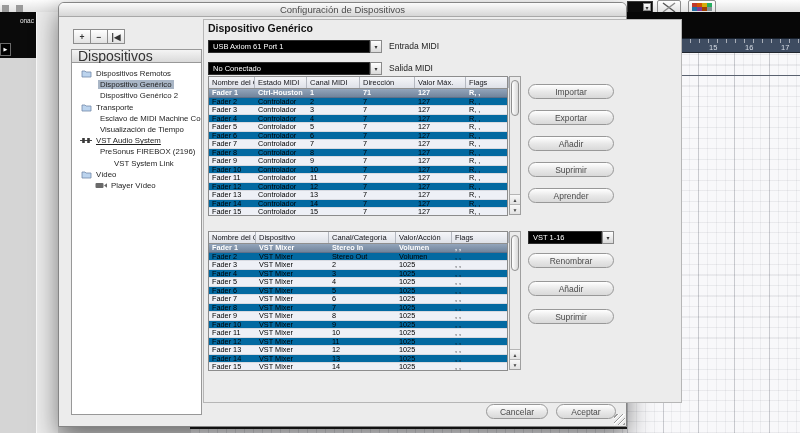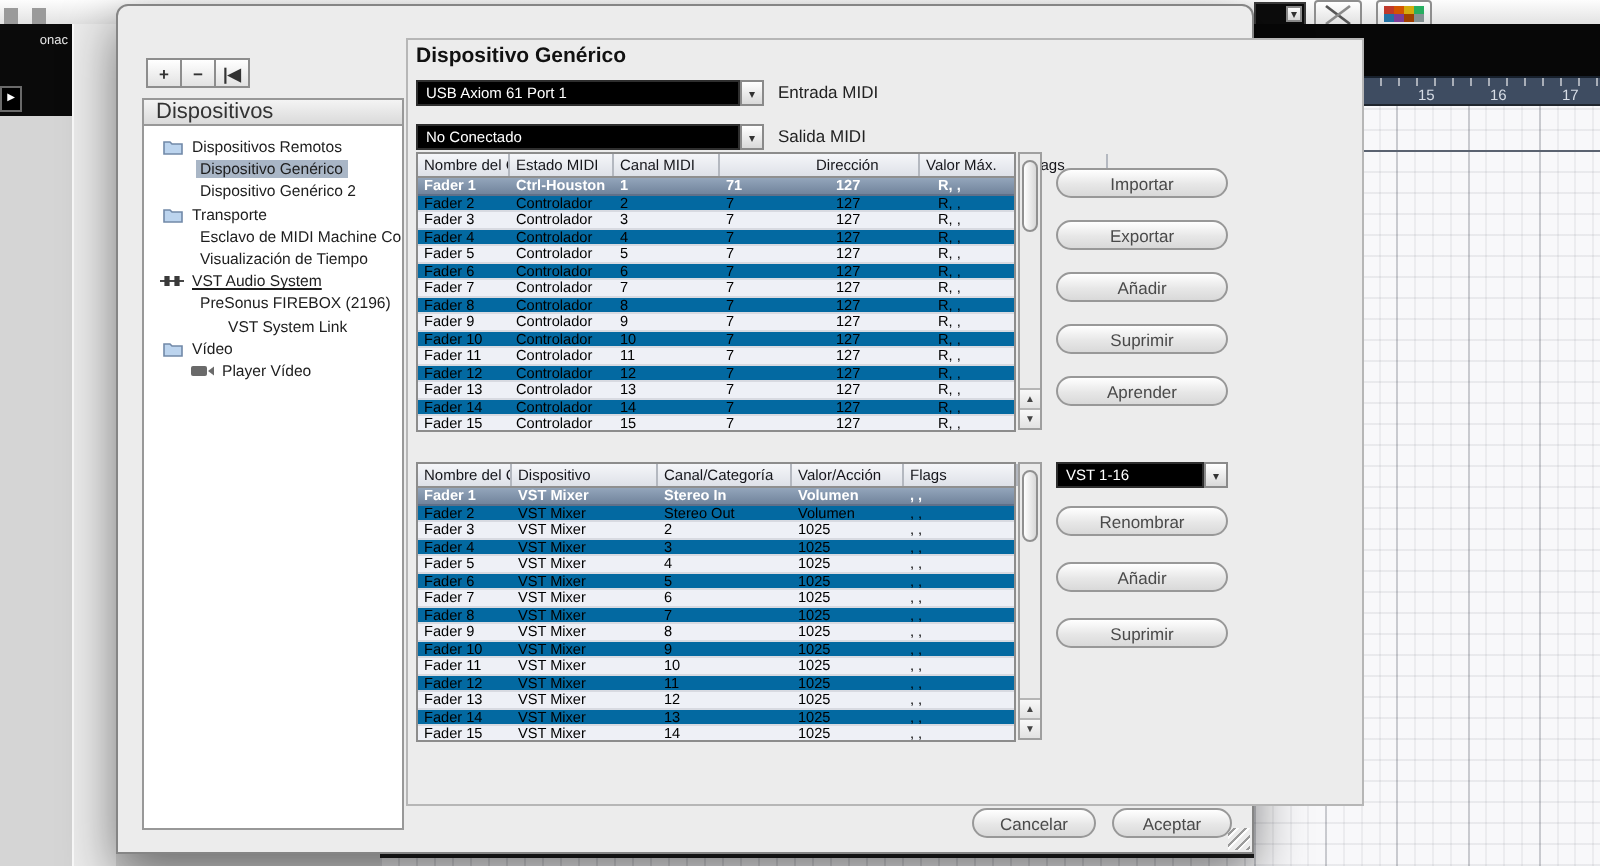--- a/index.html
+++ b/index.html
@@ -49,21 +49,21 @@
     background:linear-gradient(#fbfbfb,#d6d6d6); border-bottom:1px solid #a8a8a8;
     text-align:center; font-size:9.5px; line-height:14px; color:#4a4a4a; }
 
   
   .side-tools { left:14px; top:26px; display:flex; }
   .sq-btn { width:18px; height:15px; background:linear-gradient(#ffffff,#e2e2e2);
     border:1px solid #8d8d8d; margin-right:-1px; font-size:8.5px; font-weight:bold; color:#333;
     display:flex; align-items:center; justify-content:center; }
   .side-head { left:12px; top:46px; width:131px; height:14px; padding-left:6px;
     background:linear-gradient(#f4f4f4,#dadada); border:1px solid #989898;
-    font-size:11px; line-height:13px; color:#333; }
+    font-size:14px; line-height:13px; color:#333; }
   .side-list { left:12px; top:60px; width:131px; height:352px; background:#fff;
     border:1px solid #989898; border-top:none; overflow:hidden; padding-top:5px; }
   .tree-item { height:11.2px; display:flex; align-items:center; font-size:7.8px; color:#1d1d1d; white-space:nowrap; }
   .tree-item .ic { display:inline-flex; width:12px; justify-content:center; margin-right:2px; flex:none; }
   .tree-item .lbl { padding:0 2px; }
   .tree-item.sel .lbl { background:#a9b6c6; }
 
   
   .main-panel { left:144px; top:16px; width:479px; height:384px; background:#ececec; border:1px solid #b6b6b6; }
   .panel-title { left:4px; top:2px; font-size:10.5px; font-weight:bold; color:#111; }
@@ -157,20 +157,23 @@
     <span class="tick-num" style="left: 46px;">14</span>
     <span class="tick-num" style="left: 82px;">15</span>
     <span class="tick-num" style="left: 118px;">16</span>
     <span class="tick-num" style="left: 154px;">17</span>
   </div>
 <div class="abs grid"></div>
 <div class="abs grid-hline"></div>
 <div class="abs bottom-strip"></div>
 
 <div class="abs dialog">
+  <div class="titlebar">
+    <span>Configuración de Dispositivos</span>
+  </div>
 
   <div class="abs side-tools">
     <div class="sq-btn">+</div>
     <div class="sq-btn">−</div>
     <div class="sq-btn">|◀</div>
   </div>
   <div class="abs side-head">Dispositivos</div>
   <div class="abs side-list" id="sidebar-tree">
       <div class="tree-item" style="padding-left: 8px;">
         <span class="ic">
@@ -247,21 +250,21 @@
       <div class="blk-field">No Conectado</div>
       <div class="dd-btn">▾</div>
       <div class="io-lbl">Salida MIDI</div>
     </div>
 
     <div class="abs tbl tbl-upper">
         <div class="t-head">
           <div class="t-hc" style="width: 46px;">Nombre del C</div>
           <div class="t-hc" style="width: 52px;">Estado MIDI</div>
           <div class="t-hc" style="width: 53px;">Canal MIDI</div>
-          <div class="t-hc" style="width: 55px; margin-left: 45px;">Dirección</div>
+          <div class="t-hc" style="width: 55px;">Dirección</div>
           <div class="t-hc" style="width: 51px;">Valor Máx.</div>
           <div class="t-hc" style="width: 43px;">Flags</div>
         </div>
         <div class="t-body">
           <div class="t-row sel">
             <div class="t-cell" style="width: 46px;">Fader 1</div>
             <div class="t-cell" style="width: 52px;">Ctrl-Houston</div>
             <div class="t-cell" style="width: 53px;">1</div>
             <div class="t-cell" style="width: 55px;">71</div>
             <div class="t-cell" style="width: 51px;">127</div>

